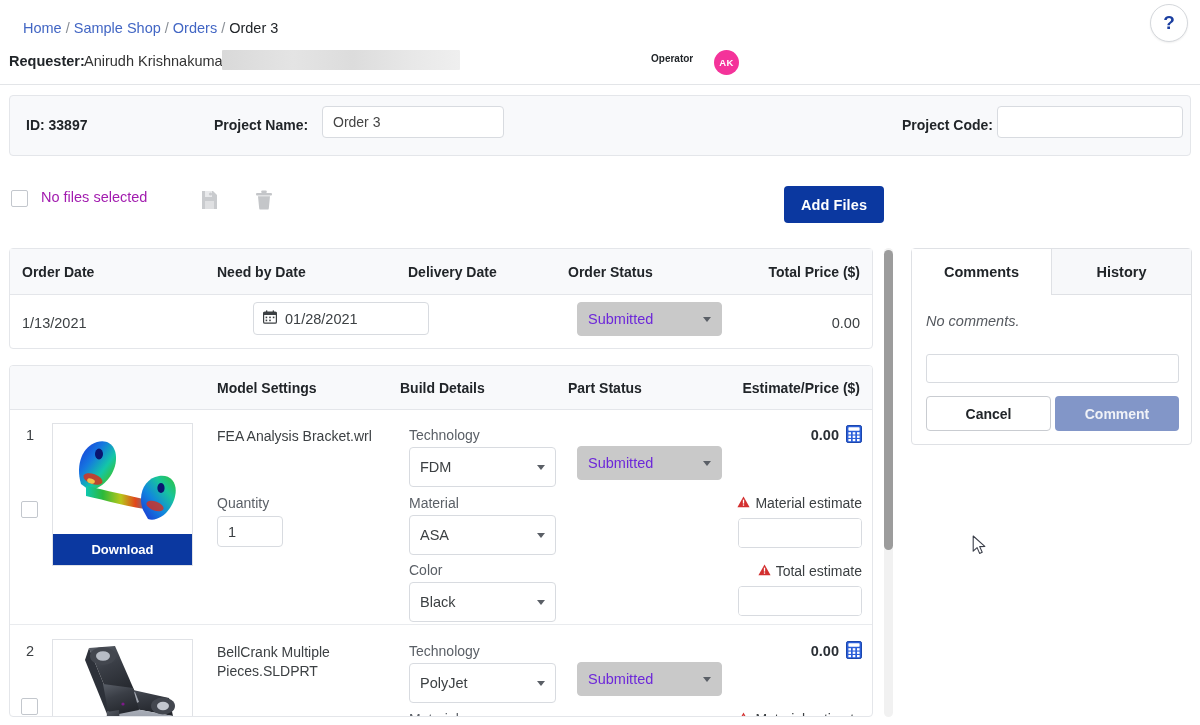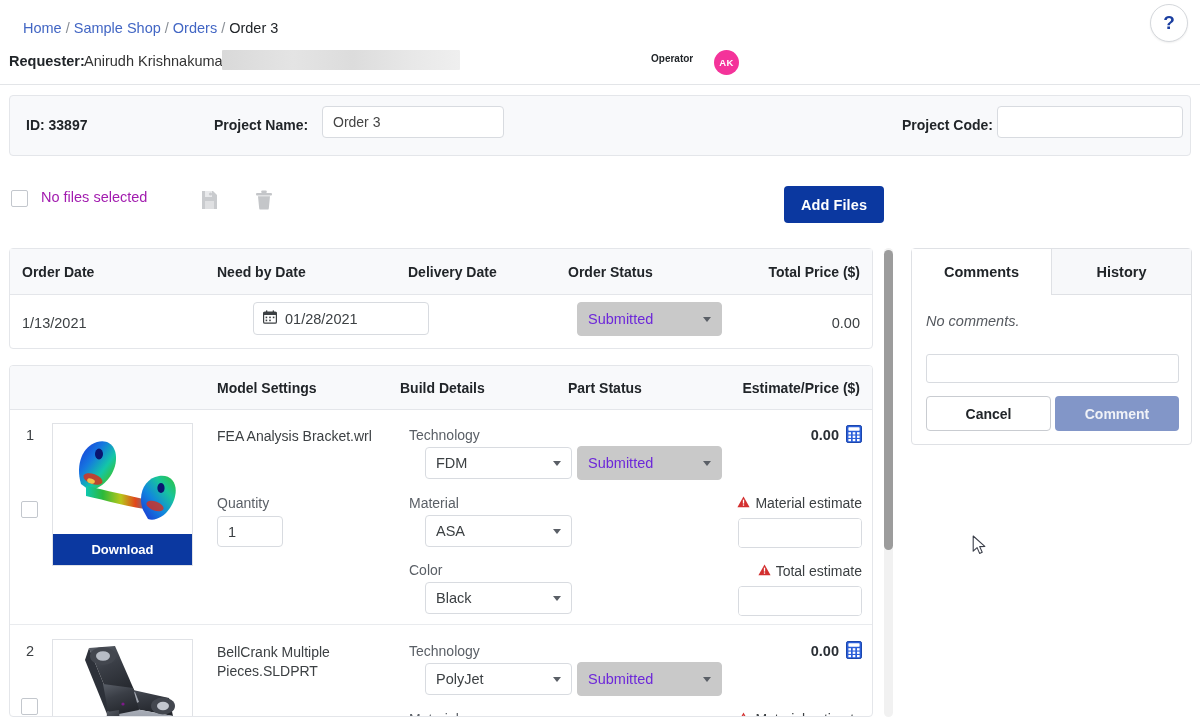--- a/index.html
+++ b/index.html
@@ -191,21 +191,21 @@
     position:absolute; left:207px; font-size:14px; color:#3c4043;
     width:170px; line-height:1.35;
   }
   .p-sublabel { position:absolute; font-size:14px; color:#5a5f66; }
   .qty-input {
     position:absolute; width:66px; height:31px;
     border:1px solid #d8dbe0; border-radius:4px; background:#fff;
     font-family:inherit; font-size:14.5px; color:#3c4043; padding:0 10px;
     outline:none;
   }
-  .bd-sel { position:absolute; left:415px; width:147px; height:32px; }
+  .bd-sel { position:absolute; left:399px; width:147px; height:40px; }
   .ps-sel { position:absolute; left:567px; width:145px; height:34px; }
   .p-price { position:absolute; right:35px; font-size:14.5px; font-weight:bold; color:#2a2f35; }
   .calc-icon { position:absolute; right:12px; width:16px; height:18px; cursor:pointer; }
 
   .est-label {
     position:absolute; right:12px; font-size:14px; color:#3c4043;
     display:flex; align-items:center; gap:5px; white-space:nowrap;
   }
   .warn-tri { display:inline-block; }
   .est-group {

